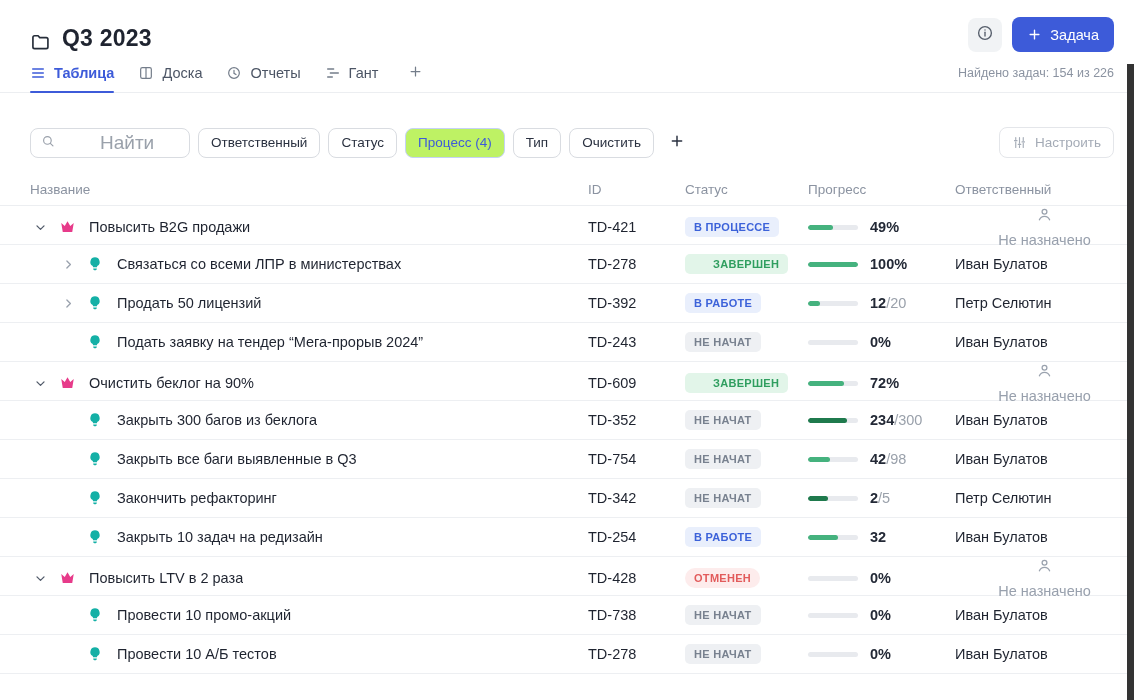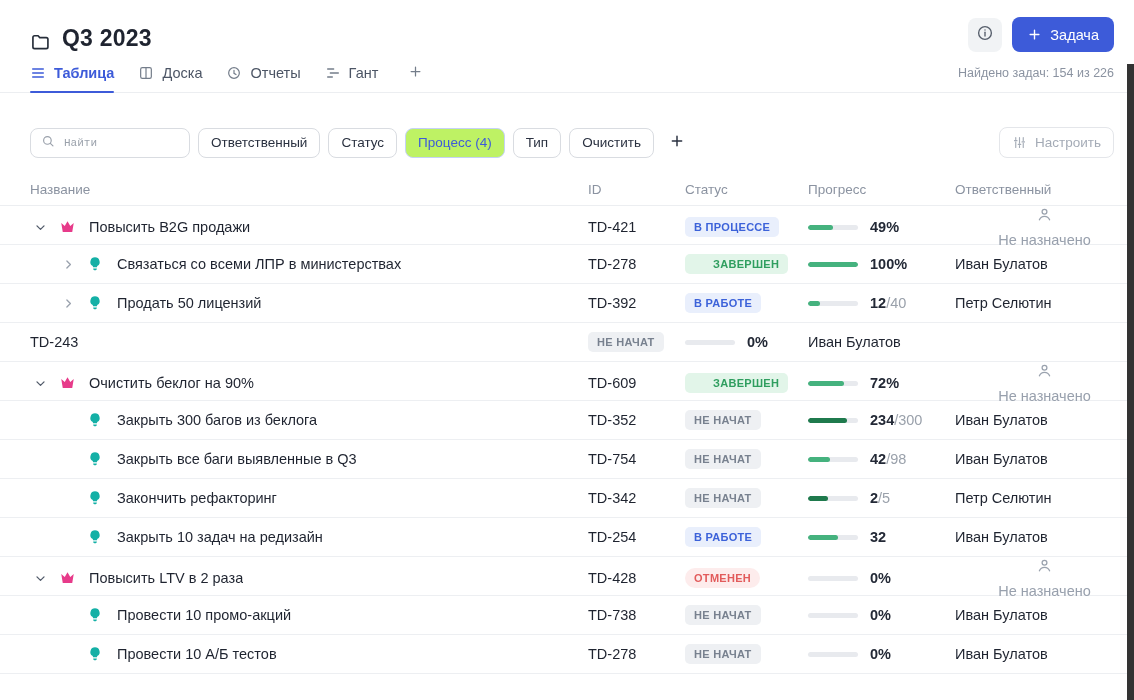--- a/index.html
+++ b/index.html
@@ -40,22 +40,22 @@
   .tab.active::after{content:"";position:absolute;left:0;right:0;bottom:-1px;height:2px;
                      background:var(--accent);border-radius:2px;}
   .tab-plus{width:26px;height:100%;border:none;background:none;color:#747d8a;
             display:flex;align-items:center;justify-content:center;cursor:pointer;padding:0;}
   .found{margin-left:auto;font-size:12.5px;color:var(--muted);}
 
   
   .filter-bar{display:flex;align-items:center;gap:8px;margin:34px 20px 0 30px;}
   .search-box{width:160px;height:30px;border:1px solid #d9dce1;border-radius:8px;
               display:flex;align-items:center;gap:7px;padding:0 10px;color:#9aa1ab;}
-  .search-box input{border:none;outline:none;width:100%;font-size:11px;
-                    font-family:Liberation Mono, monospace;color:var(--text);background:transparent;}
+  .search-box input{border:none;outline:none;width:100%;font-size:19px;
+                    font-family:Liberation Sans, sans-serif;color:var(--text);background:transparent;margin-left:36px;}
   .search-box input::placeholder{color:#9aa1ab;}
   .chips{display:flex;align-items:center;gap:8px;}
   .chip{height:30px;border:1px solid #d9dce1;border-radius:8px;background:#fff;
         font-size:13.5px;font-family:inherit;color:#2a3140;padding:0 12px;
         display:flex;align-items:center;cursor:pointer;white-space:nowrap;}
   .chip.active{background:#bef264;border-color:#c5d2f6;color:var(--accent);}
   .add-filter{width:30px;height:30px;border:none;background:none;color:#2a3140;
               display:flex;align-items:center;justify-content:center;cursor:pointer;padding:0;}
   .configure{margin-left:auto;height:31px;border:1px solid #e4e6ea;border-radius:8px;
              background:#fff;color:#a4abb6;font-size:13.5px;font-family:inherit;
@@ -287,27 +287,37 @@
       <span class="row-name">Продать 50 лицензий</span>
     </div>
     <div class="cell id-cell">TD-392</div>
     <div class="cell status-cell">
       <span class="badge badge-blue">В РАБОТЕ</span>
     </div>
     <div class="cell progress-cell">
       <span class="bar">
               <span class="fill" style="width: 24%;"></span>
             </span>
-      <span class="plabel"><b class="pvalue">12</b><span class="ptotal">/40</span></span>
+      <span class="plabel"><b class="pvalue">12</b><span class="ptotal">/20</span></span>
     </div>
     <div class="cell assignee-cell">
             <span class="ass-name">Петр Селютин</span>
           </div>
   </div>
         <div class="trow lvl1">
+    <div class="cell name-cell">
+      <span class="chev-slot"></span>
+      <span class="row-icon">
+              <svg viewBox="0 0 24 24" width="16" height="16" fill="var(--task-teal)">
+                <path d="M12 2a7 7 0 0 0-3.9 12.8c.55.38.9 1 .9 1.7v.5h6v-.5c0-.7.35-1.32.9-1.7A7 7 0 0 0 12 2z"></path>
+                <path d="M9.3 18.6h5.4v.9a1.7 1.7 0 0 1-1.7 1.7h-2a1.7 1.7 0 0 1-1.7-1.7z"></path>
+              </svg>
+            </span>
+      <span class="row-name">Подать заявку на тендер “Мега-прорыв 2024”</span>
+    </div>
     <div class="cell id-cell">TD-243</div>
     <div class="cell status-cell">
       <span class="badge badge-gray">НЕ НАЧАТ</span>
     </div>
     <div class="cell progress-cell">
       <span class="bar">
               <span class="fill" style="width: 0%;"></span>
             </span>
       <span class="plabel"><b class="pvalue">0%</b><span class="ptotal"></span></span>
     </div>

